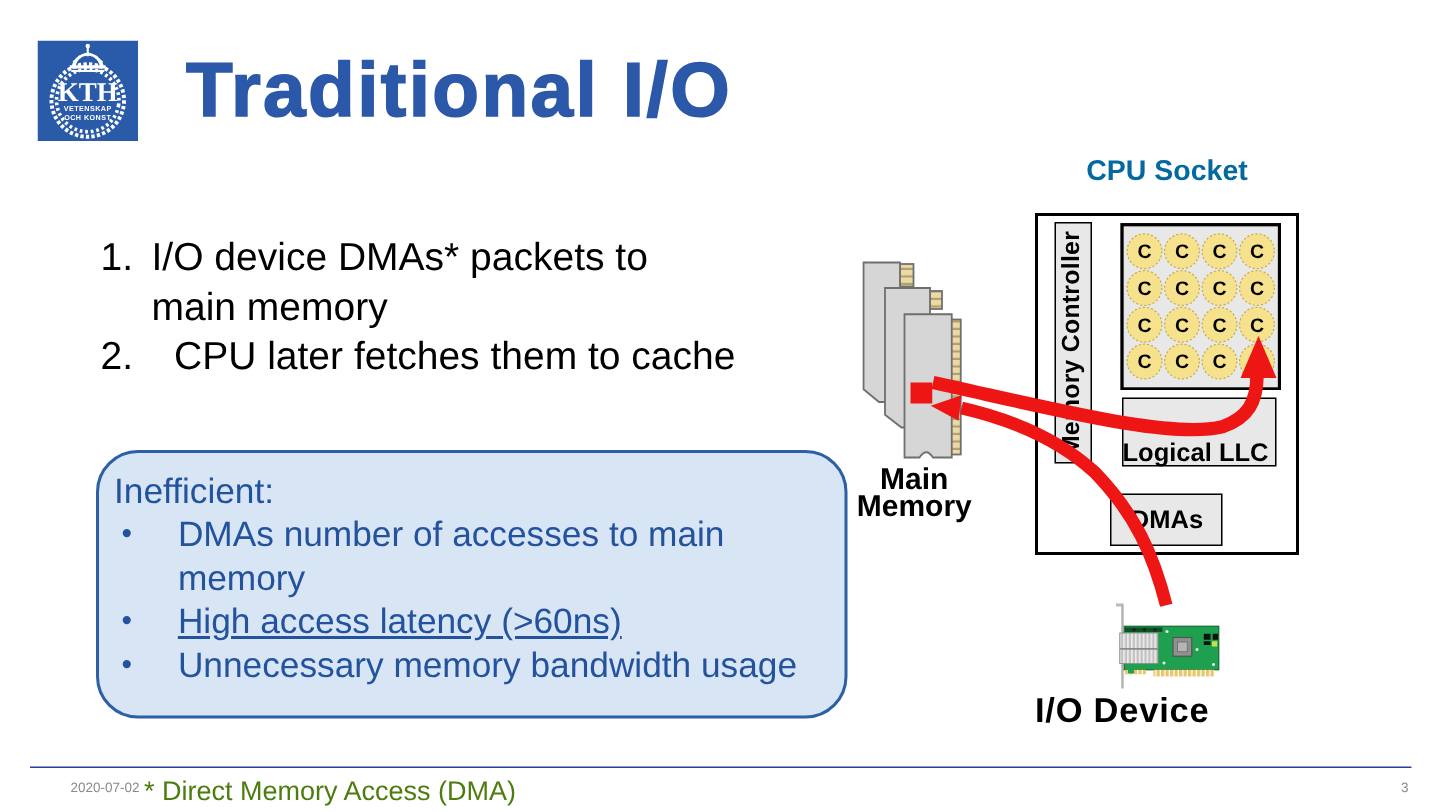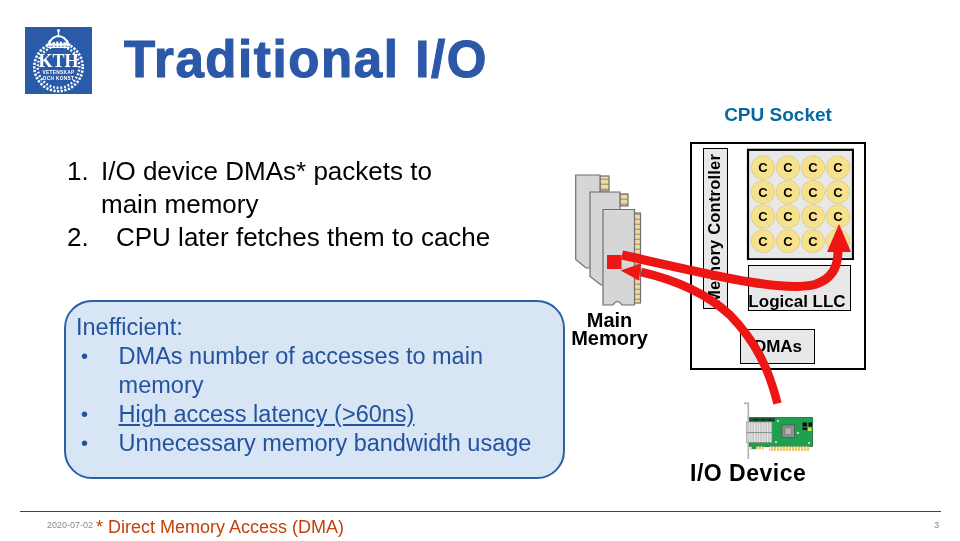--- a/index.html
+++ b/index.html
@@ -184,14 +184,14 @@
   <path d="M 622 255 C 700 272, 780 293, 815 284.5 C 832 278.5, 838 268, 838 250" fill="none" stroke="#ee1515" stroke-width="9" stroke-linecap="butt"></path>
   <path d="M 777.5 403.5 C 769 370, 757 343, 730 315 C 706 293, 676 280, 641 272" fill="none" stroke="#ee1515" stroke-width="8.5" stroke-linecap="butt"></path>
   <g fill="#ee1515">
     <polygon points="839,224 827,252 851,252"></polygon>
     <polygon points="620.5,270.5 641,263.5 639,280.5"></polygon>
   </g>
 </svg>
 
 <div class="abs" style="left:20px;top:511px;width:921px;border-top:1.6px solid #26409a;"></div>
 <div class="abs" style="left:27px;top:520px;font-size:9px;color:#8a8a8a;margin-left:20px;">2020-07-02</div>
-<div class="abs" style="left:96px;top:517px;font-size:18px;color:#c2410c;">* Direct Memory Access (DMA)</div>
+<div class="abs" style="left:96px;top:517px;font-size:18px;color:#4d7c0f;">* Direct Memory Access (DMA)</div>
 <div class="abs" style="right:21px;top:520px;font-size:9px;color:#8a8a8a;">3</div>
 
 </body></html>

